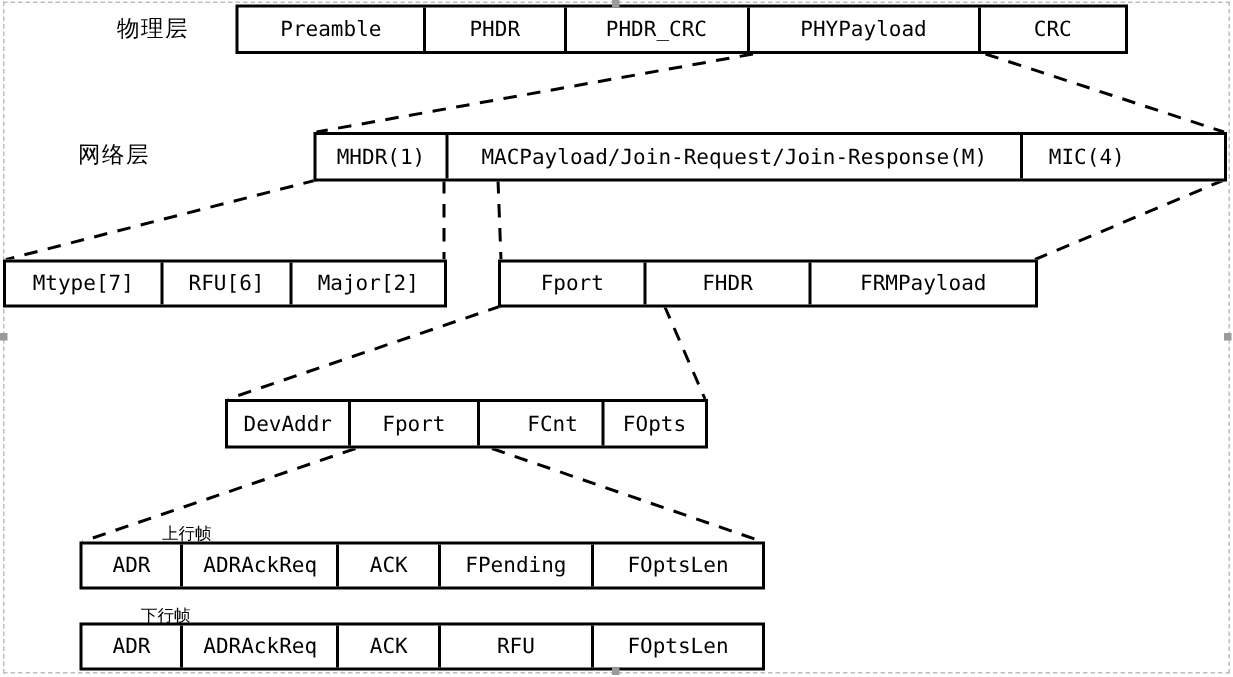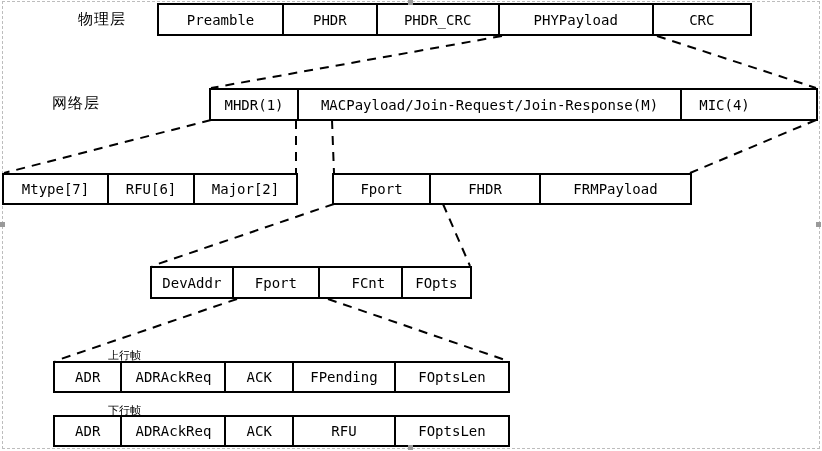--- a/index.html
+++ b/index.html
@@ -144,21 +144,21 @@
 
   <div class="frame-tag" style="left:108px; top:348px;">上行帧</div>
   <div class="row" style="left:53px; top:361px; width:457px; height:32px;">
     <div class="cell" style="width:68px;">ADR</div>
     <div class="cell" style="width:105px;">ADRAckReq</div>
     <div class="cell" style="width:68px;">ACK</div>
     <div class="cell" style="width:103px;">FPending</div>
     <div class="cell" style="width:113px;">FOptsLen</div>
   </div>
 
-  <div class="frame-tag" style="left:108px; top:403px;">下行帧</div>
+  <div class="frame-tag" style="left:94px; top:403px;">下行帧</div>
   <div class="row" style="left:53px; top:415px; width:457px; height:32px;">
     <div class="cell" style="width:68px;">ADR</div>
     <div class="cell" style="width:105px;">ADRAckReq</div>
     <div class="cell" style="width:68px;">ACK</div>
     <div class="cell" style="width:103px;">RFU</div>
     <div class="cell" style="width:113px;">FOptsLen</div>
   </div>
 
   <div class="handle" style="left:408px; top:0px;"></div>
   <div class="handle" style="left:0px; top:222px;"></div>

